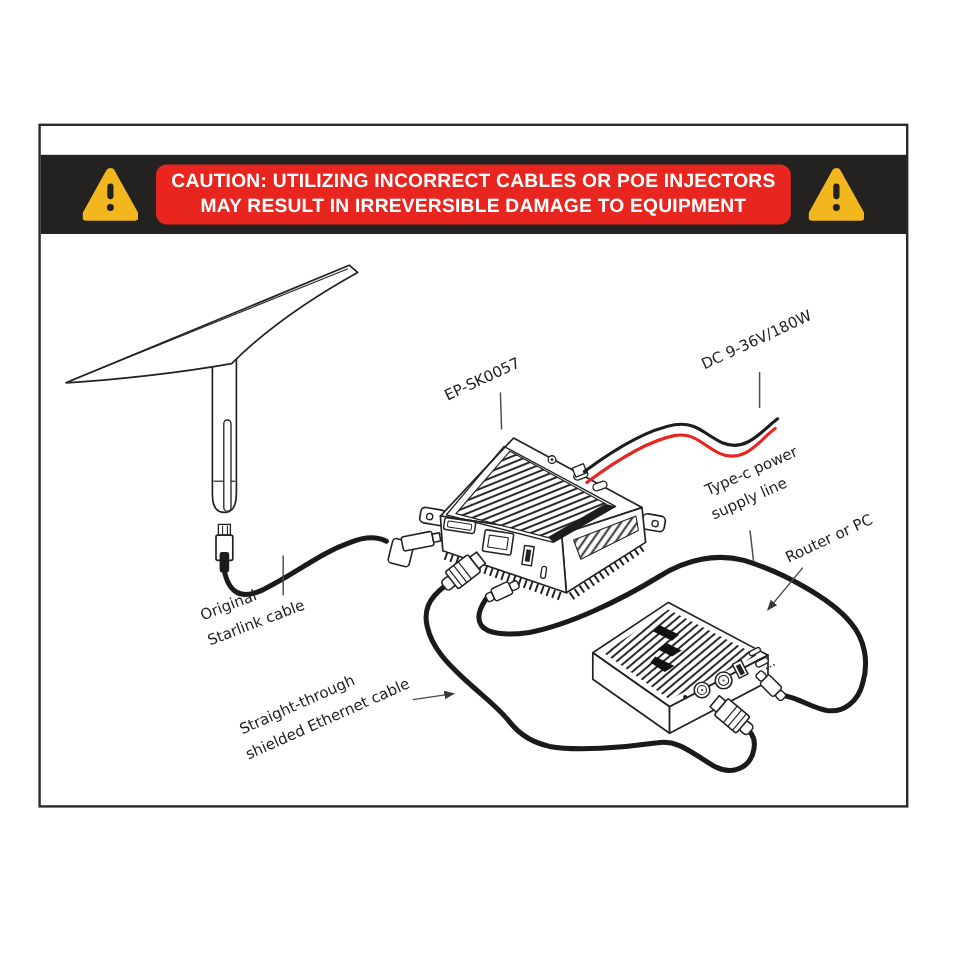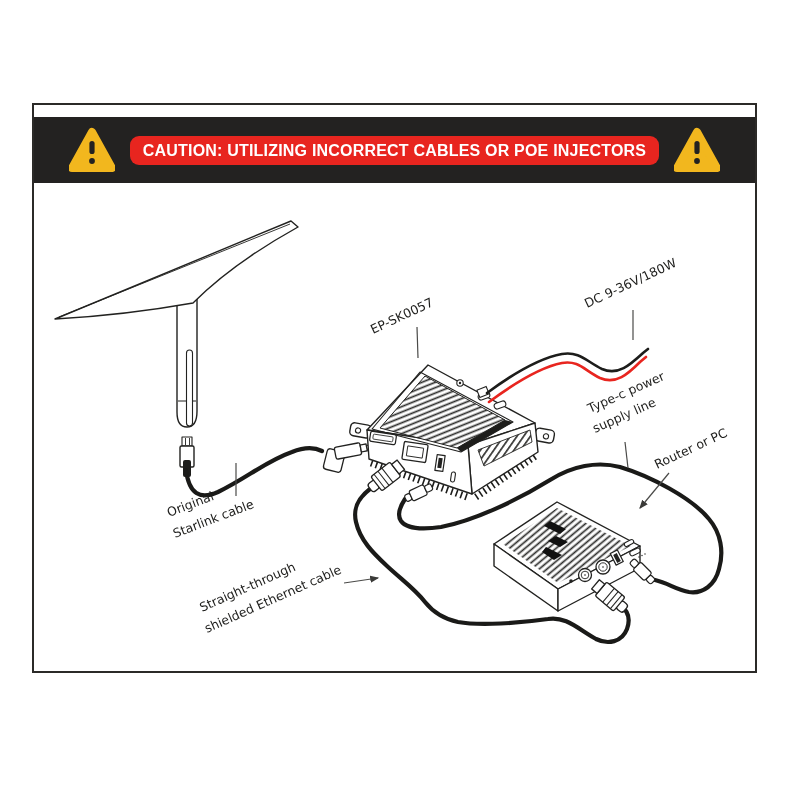--- a/index.html
+++ b/index.html
@@ -1,20 +1,20 @@
 <!DOCTYPE html>
 <html><head>
 <meta charset="utf-8">
 <style>
   html,body{margin:0;padding:0;background:#ffffff;}
   .page{position:relative;width:800px;height:800px;background:#ffffff;overflow:hidden;
         font-family:"Liberation Sans",sans-serif;}
   .frame{position:absolute;left:32px;top:103px;width:721px;height:566px;
          border:2px solid #2b2a28;background:#ffffff;}
-  .banner{position:absolute;left:0;right:0;top:12px;height:66px;background:#232221;
+  .banner{position:absolute;left:0;right:0;top:24px;height:66px;background:#232221;
           display:flex;align-items:center;justify-content:center;gap:15px;}
   .caution-box{background:#e8251f;border-radius:9px;padding:4px 13px;text-align:center;
                color:#ffffff;font-weight:bold;font-size:16px;line-height:21px;
                letter-spacing:.2px;white-space:nowrap;}
   .tri{flex:0 0 auto;}
   svg.diagram{position:absolute;left:0;top:0;width:800px;height:800px;}
   svg text{font-family:"DejaVu Sans",sans-serif;font-size:12.5px;fill:#1d1d1b;}
 </style>
 </head>
 <body>
@@ -23,20 +23,21 @@
 
   <div class="frame">
     <div class="banner">
       <svg class="tri" width="46" height="46" viewBox="0 0 46 46">
         <path d="M23,5 L43,41 L3,41 Z" fill="#f2b71e" stroke="#f2b71e" stroke-width="8" stroke-linejoin="round"></path>
         <rect x="20.4" y="14" width="5.2" height="13" rx="2.6" fill="#232221"></rect>
         <circle cx="23" cy="34" r="2.9" fill="#232221"></circle>
       </svg>
       <div class="caution-box">
         <div>CAUTION: UTILIZING INCORRECT CABLES OR POE INJECTORS</div>
+        <div>MAY RESULT IN IRREVERSIBLE DAMAGE TO EQUIPMENT</div>
       </div>
       <svg class="tri" width="46" height="46" viewBox="0 0 46 46">
         <path d="M23,5 L43,41 L3,41 Z" fill="#f2b71e" stroke="#f2b71e" stroke-width="8" stroke-linejoin="round"></path>
         <rect x="20.4" y="14" width="5.2" height="13" rx="2.6" fill="#232221"></rect>
         <circle cx="23" cy="34" r="2.9" fill="#232221"></circle>
       </svg>
     </div>
   </div>
 
   <svg class="diagram" viewBox="0 0 800 800">

